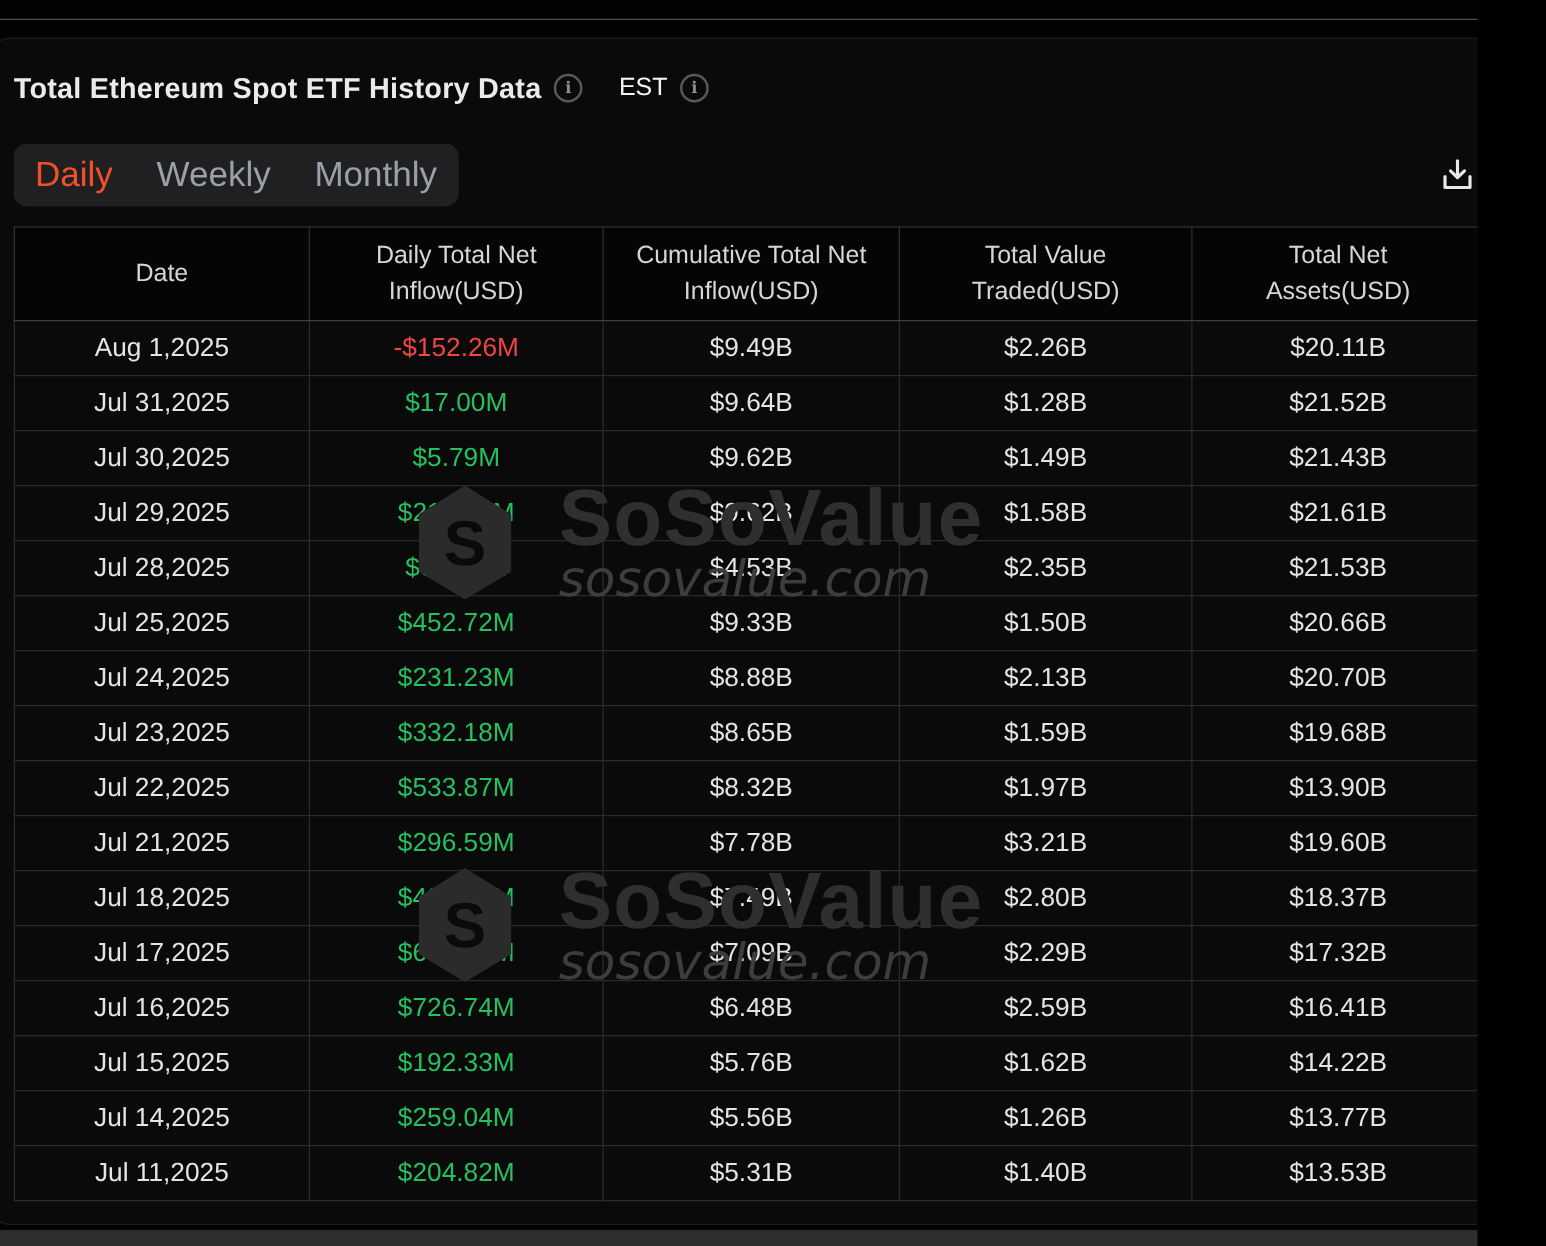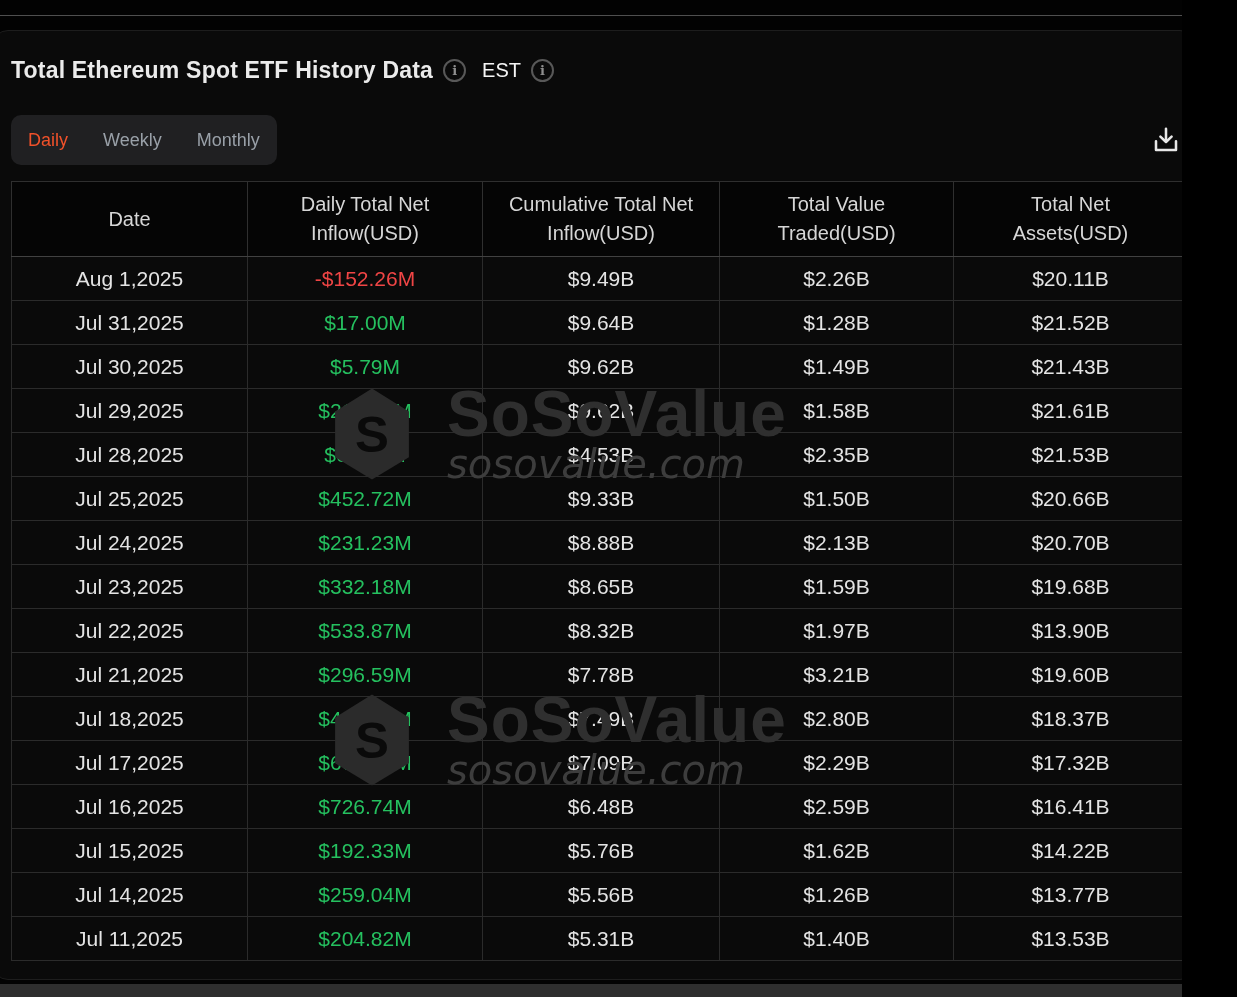--- a/index.html
+++ b/index.html
@@ -17,27 +17,27 @@
     background:#0a0a0a; border:1px solid #1d1d1d; border-radius:16px;
   }
 
   .title-row { position:absolute; top:26px; left:18px; display:flex; align-items:center; }
   .page-title { font-size:23px; font-weight:700; color:#ebebeb; letter-spacing:0.2px; }
   .info-icon {
     width:23px; height:23px; border:2px solid #585858; border-radius:50%;
     color:#8f8f8f; font-size:13px; font-weight:700; line-height:19px; text-align:center;
     margin-left:10px; cursor:pointer; flex:0 0 auto; font-family:"DejaVu Serif", serif;
   }
-  .tz-label { font-size:20px; color:#f5f5f5; margin-left:16px; }
+  .tz-label { font-size:20px; color:#f5f5f5; margin-left:29px; }
 
   .toolbar-row { position:absolute; top:84px; left:18px; right:12px; height:50px;
     display:flex; align-items:center; justify-content:space-between; }
   .tabs { display:flex; align-items:center; gap:35px; background:#202022; border-radius:10px;
     height:50px; padding:0 17px; }
-  .tab { font-size:18px; color:#99a0a8; cursor:pointer; }
+  .tab { font-size:28px; color:#99a0a8; cursor:pointer; }
   .tab.active { color:#f0512a; }
   .download-btn { width:34px; height:36px; display:flex; align-items:center; justify-content:center; cursor:pointer; }
 
   .table-wrap { position:absolute; top:150px; left:18px;border-radius:15px; }
   table { border-collapse:collapse; table-layout:fixed; width:1176px; background:transparent; }
   col.c0{width:236px;} col.c1{width:235px;} col.c2{width:237px;} col.c3{width:234px;} col.c4{width:234px;}
   th {
     height:75px; font-weight:400; font-size:20px; line-height:1.45; color:#d6d6d6;
     text-align:center; vertical-align:middle; padding:0 18px;
     border:1px solid #2f2f2f; border-bottom:1px solid #414141; background:#050505;

